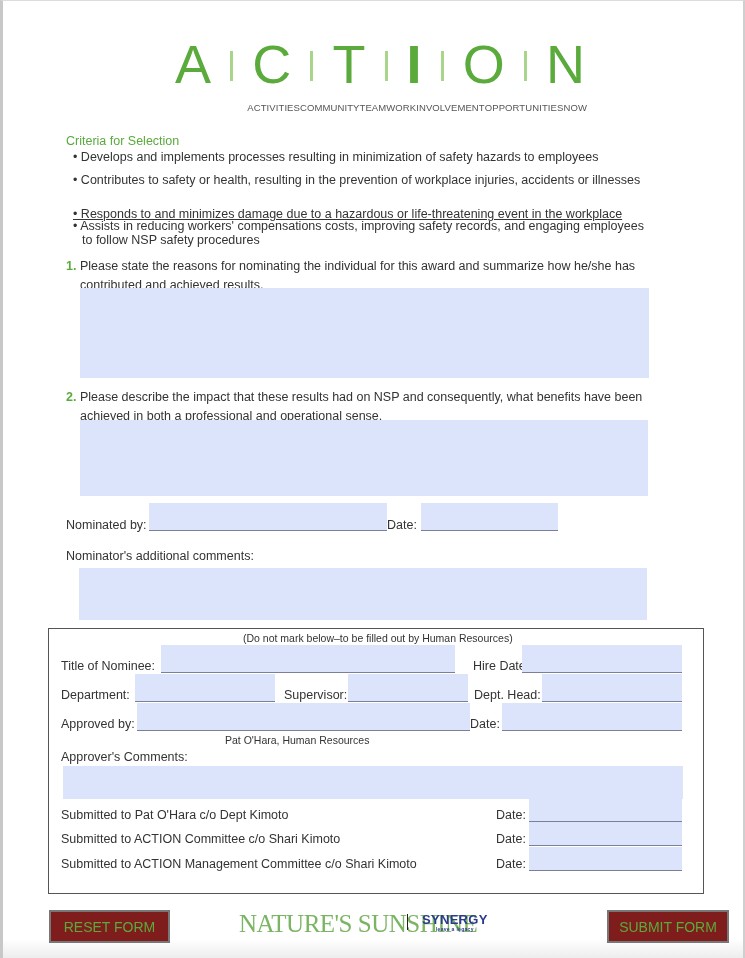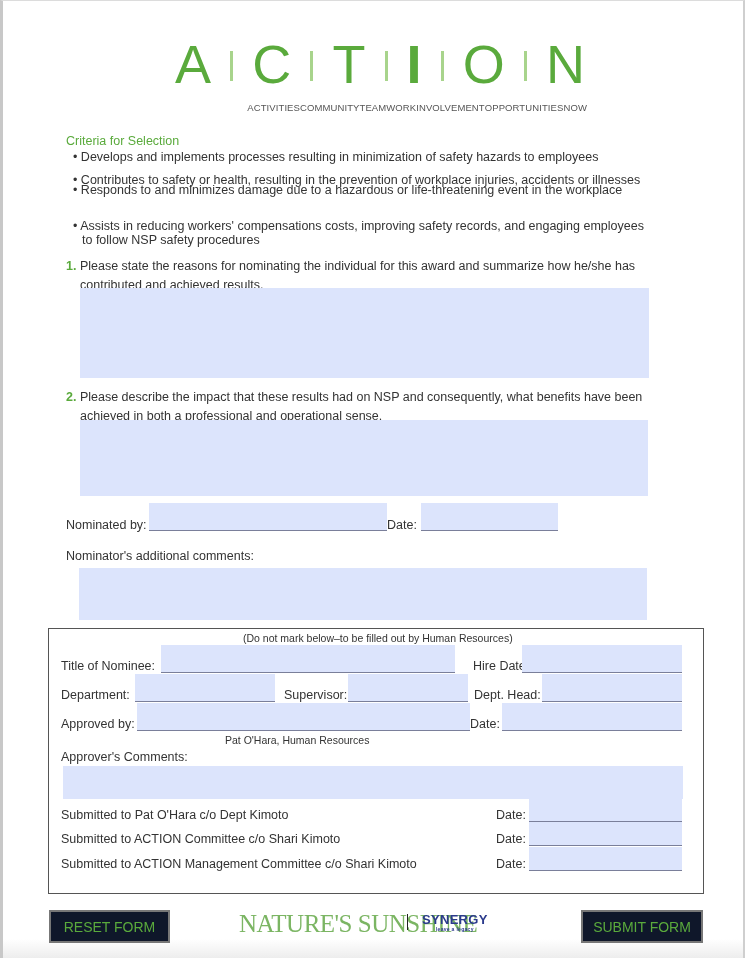--- a/index.html
+++ b/index.html
@@ -59,21 +59,21 @@
     border: 1px solid #555;
   }
 
   
   .footer-bg {
     position: absolute; left: 0; top: 938px; width: 100%; height: 20px;
     background: linear-gradient(#ffffff, #ececec);
   }
   .btn {
     position: absolute; height: 33px; border: 2px solid #777;
-    background: #0f172a; color: #5aaa3c; font-size: 14px;
+    background: #7f1d1d; color: #5aaa3c; font-size: 14px;
     display: flex; align-items: center; justify-content: center;
     font-family: "Liberation Sans", sans-serif; cursor: pointer;
   }
   .ns-logo {
     position: absolute; left: 236px; top: 909px;
     font-family: "Liberation Serif", serif; color: #7bb563; font-size: 25px; letter-spacing: -0.5px;
   }
   .logo-divider { position: absolute; left: 404px; top: 913px; width: 1px; height: 16px; background: #222; }
   .syn-logo {
     position: absolute; left: 419px; top: 912px; color: #2b3a8c;
@@ -103,21 +103,21 @@
   <span>COMMUNITY</span>
   <span>TEAMWORK</span>
   <span>INVOLVEMENT</span>
   <span>OPPORTUNITIES</span>
   <span>NOW</span>
 </div>
 
 <div class="abs criteria-heading">Criteria for Selection</div>
 <div class="bullet" style="top:149px;">• Develops and implements processes resulting in minimization of safety hazards to employees</div>
 <div class="bullet" style="top:172px;">• Contributes to safety or health, resulting in the prevention of workplace injuries, accidents or illnesses</div>
-<div class="bullet" style="top:182px;">• Responds to and minimizes damage due to a hazardous or life-threatening event in the workplace</div>
+<div class="bullet" style="top:206px;text-decoration:underline;">• Responds to and minimizes damage due to a hazardous or life-threatening event in the workplace</div>
 <div class="bullet" style="top:218px;">• Assists in reducing workers' compensations costs, improving safety records, and engaging employees to follow NSP safety procedures</div>
 
 <div class="question" style="top:256px;">
   <span class="qnum">1.</span>
   <span>Please state the reasons for nominating the individual for this award and summarize how he/she has contributed and achieved results.</span>
 </div>
 <textarea class="field" style="left: 77px; top: 287px; width: 569px; height: 90px; resize: none;"></textarea>
 
 <div class="question" style="top:387px;">
   <span class="qnum">2.</span>
@@ -170,13 +170,13 @@
 <input class="field underlined" style="left: 526px; top: 846px; width: 153px; height: 24px;">
 
 <div class="footer-bg"></div>
 <button class="btn" style="left:46px; top:909px; width:121px;">RESET FORM</button>
 <div class="ns-logo">NATURE'S SUNSHINE</div>
 <div class="logo-divider"></div>
 <div class="syn-logo">
   <div>SYNERGY</div>
   <div class="syn-tag">leave a legacy</div>
 </div>
-<button class="btn" style="left:578px; top:909px; width:122px;">SUBMIT FORM</button>
+<button class="btn" style="left:604px; top:909px; width:122px;">SUBMIT FORM</button>
 
 </body></html>

